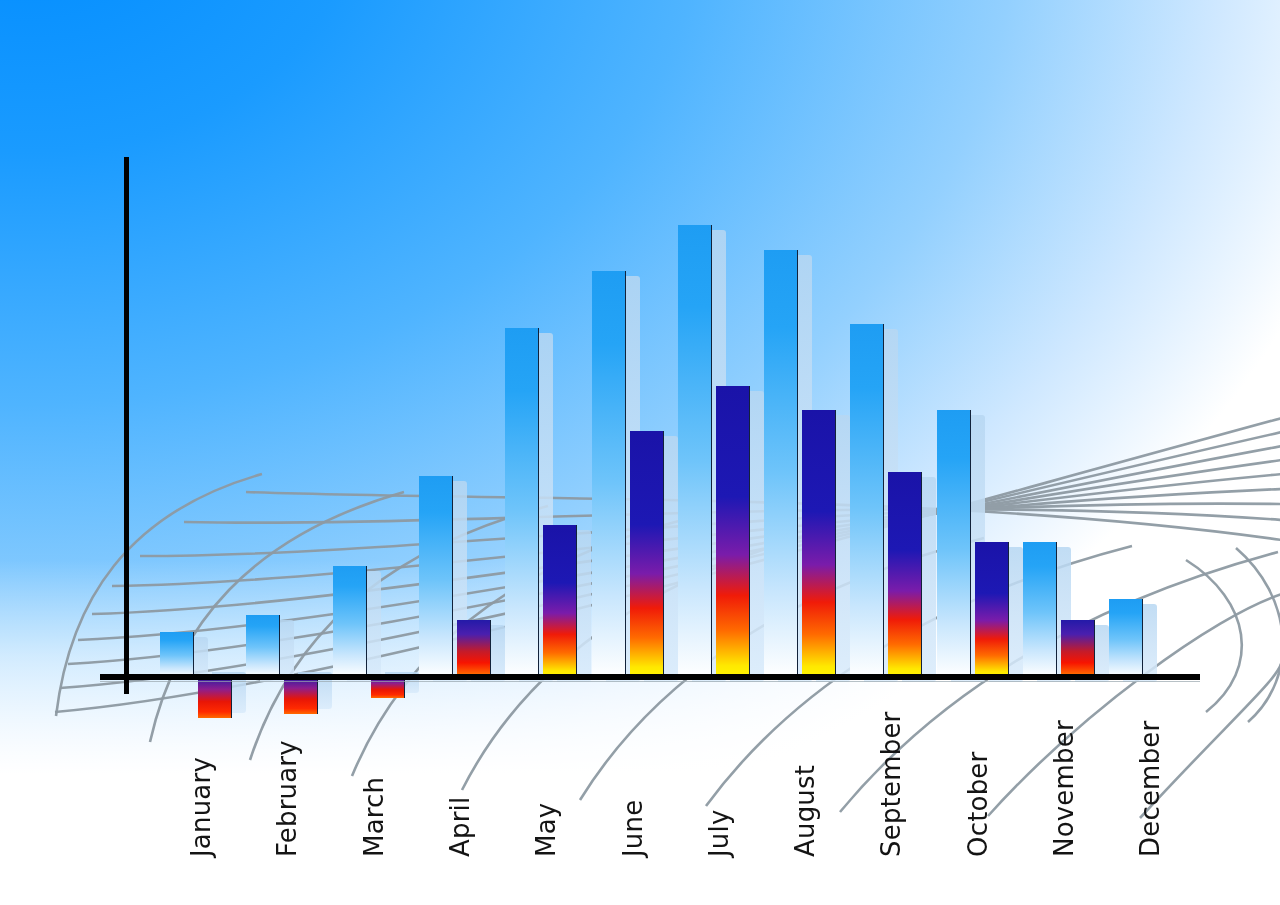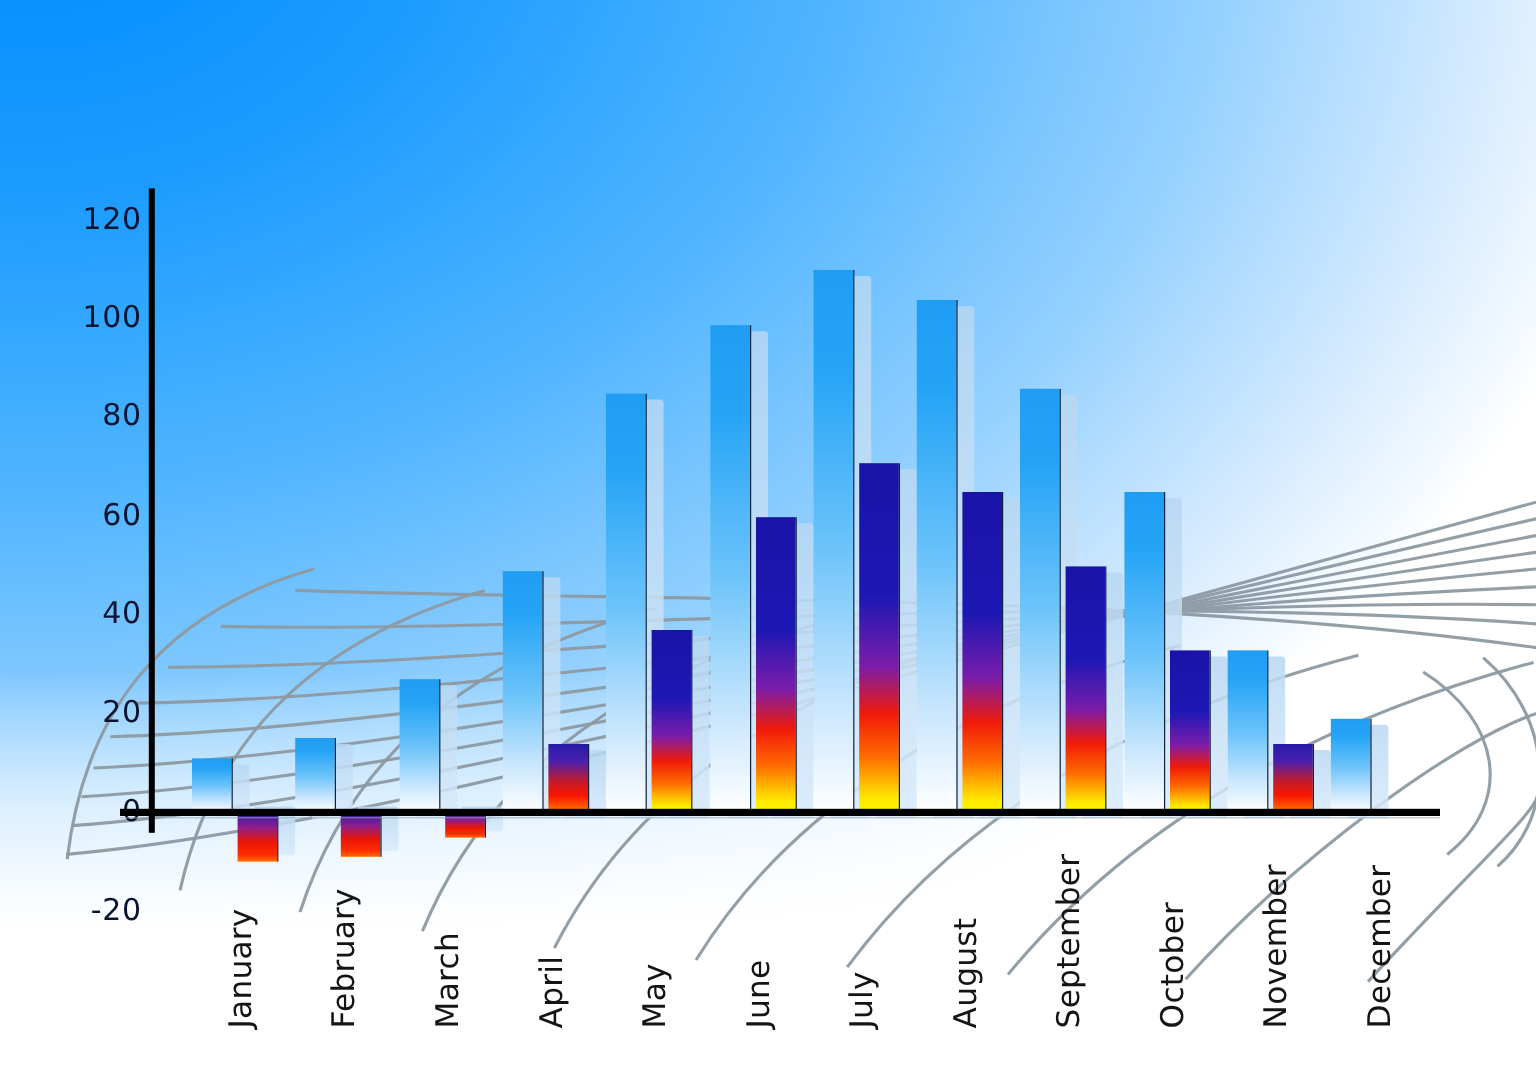--- a/index.html
+++ b/index.html
@@ -105,30 +105,20 @@
       <path d="M988 816 C 1080 714, 1214 616, 1282 594"></path>
       <path d="M1140 818 C 1232 718, 1282 676, 1282 660"></path>
     </g>
 
     <g clip-path="url(#clipAll)" fill="none" stroke="#8e9aa3" stroke-width="2.6" opacity="0.95">
       <path d="M1186 560 C 1250 600, 1262 668, 1206 712"></path>
       <path d="M1236 548 C 1292 596, 1300 676, 1248 722"></path>
     </g>
   </svg>
 
-  <div class="ytick-wrap">
-    <div class="ytick" style="top:182px;">120</div>
-    <div class="ytick" style="top:264px;">100</div>
-    <div class="ytick" style="top:346px;">80</div>
-    <div class="ytick" style="top:429px;">60</div>
-    <div class="ytick" style="top:511px;">40</div>
-    <div class="ytick" style="top:593px;">20</div>
-    <div class="ytick" style="top:676px;">0</div>
-    <div class="ytick" style="top:758px;">-20</div>
-  </div>
 
   <div class="plot" id="bars">
       <div class="bar s1" title="January — Series 1: 11" style="left: 160px; top: 631.845px; width: 34px; height: 45.155px;">
         <div class="shadow"></div>
         <div class="face"></div>
       </div>
       <div class="bar s2 neg tiny" title="January — Series 2: -10" style="left: 198px; top: 677px; width: 34px; height: 41.05px;">
         <div class="shadow"></div>
         <div class="face"></div>
       </div>

